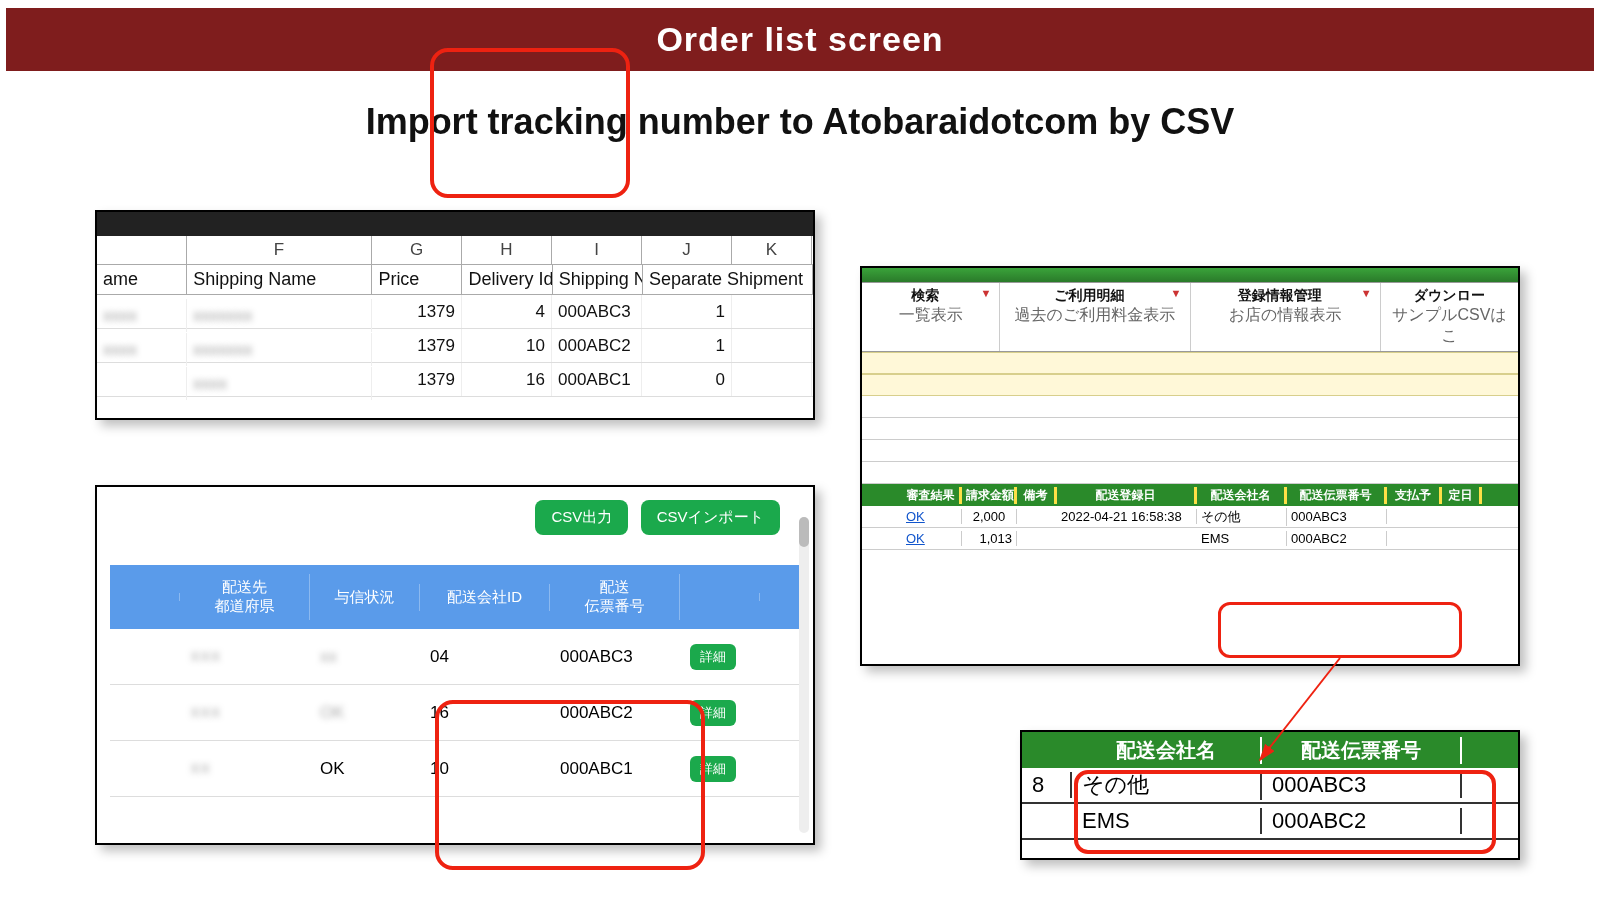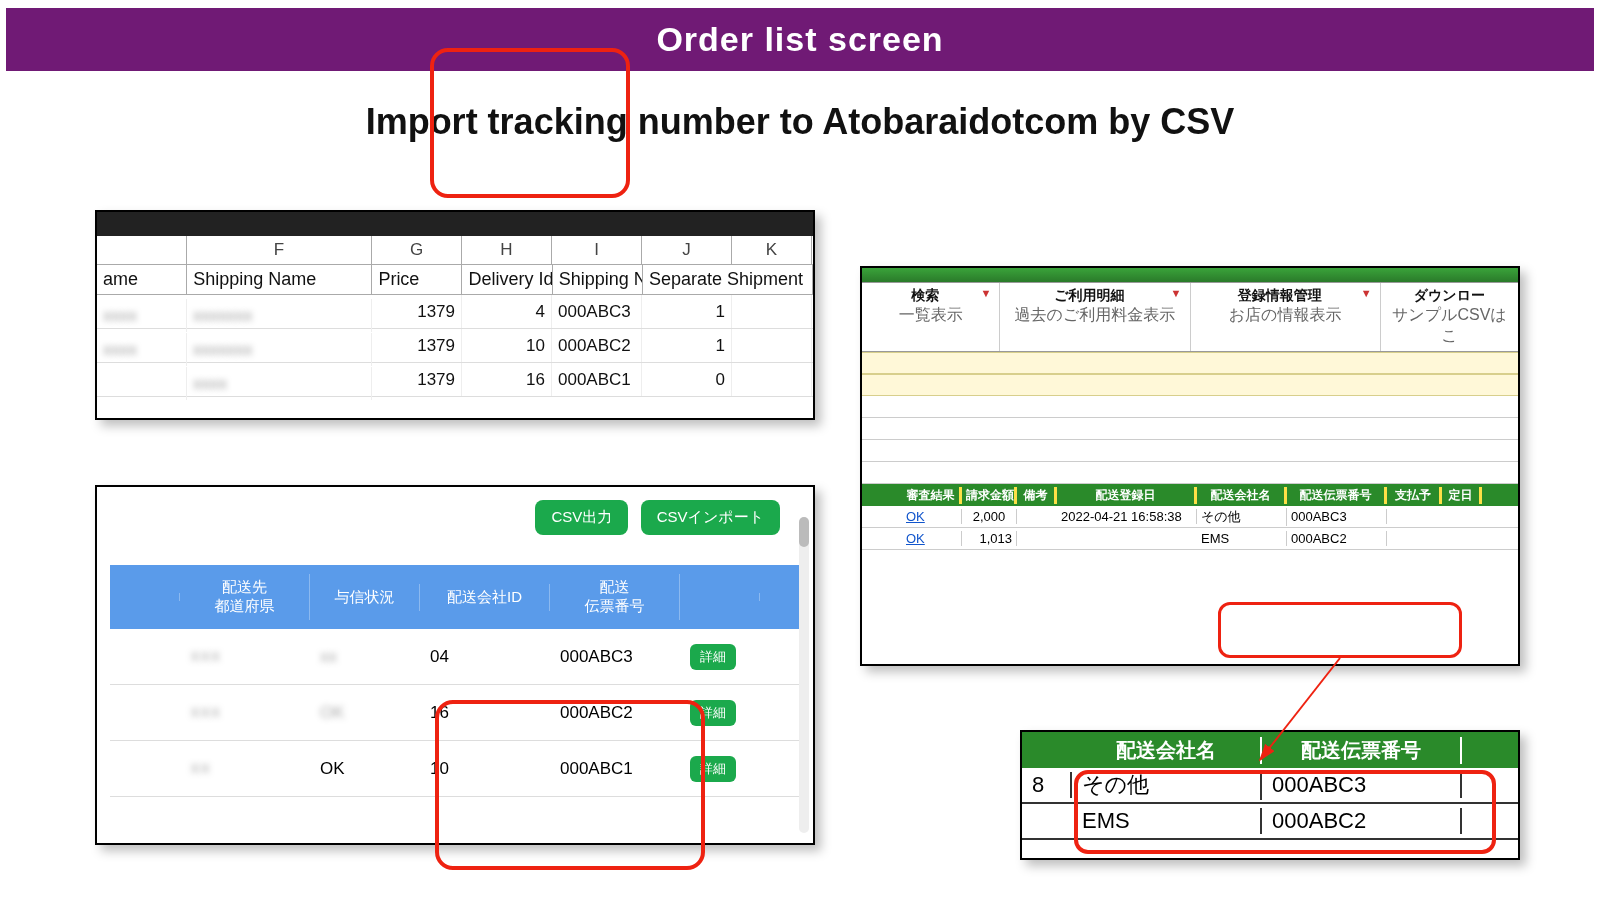--- a/index.html
+++ b/index.html
@@ -1,19 +1,19 @@
 <!DOCTYPE html>
 <html><head>
 <meta charset="utf-8">
 <style>
   * { box-sizing: border-box; margin: 0; padding: 0; }
   body { font-family: "Helvetica Neue", Arial, "Hiragino Kaku Gothic ProN", "Meiryo", sans-serif; background: #fff; width: 1600px; height: 900px; position: relative; }
   
   .title-bar {
-    background: #701a75;
+    background: #7f1d1d;
     color: #fff;
     font-size: 34px;
     font-weight: bold;
     text-align: center;
     padding: 12px 0;
     margin: 8px 6px 0 6px;
     letter-spacing: 1px;
   }
   .subtitle {
     text-align: center;

